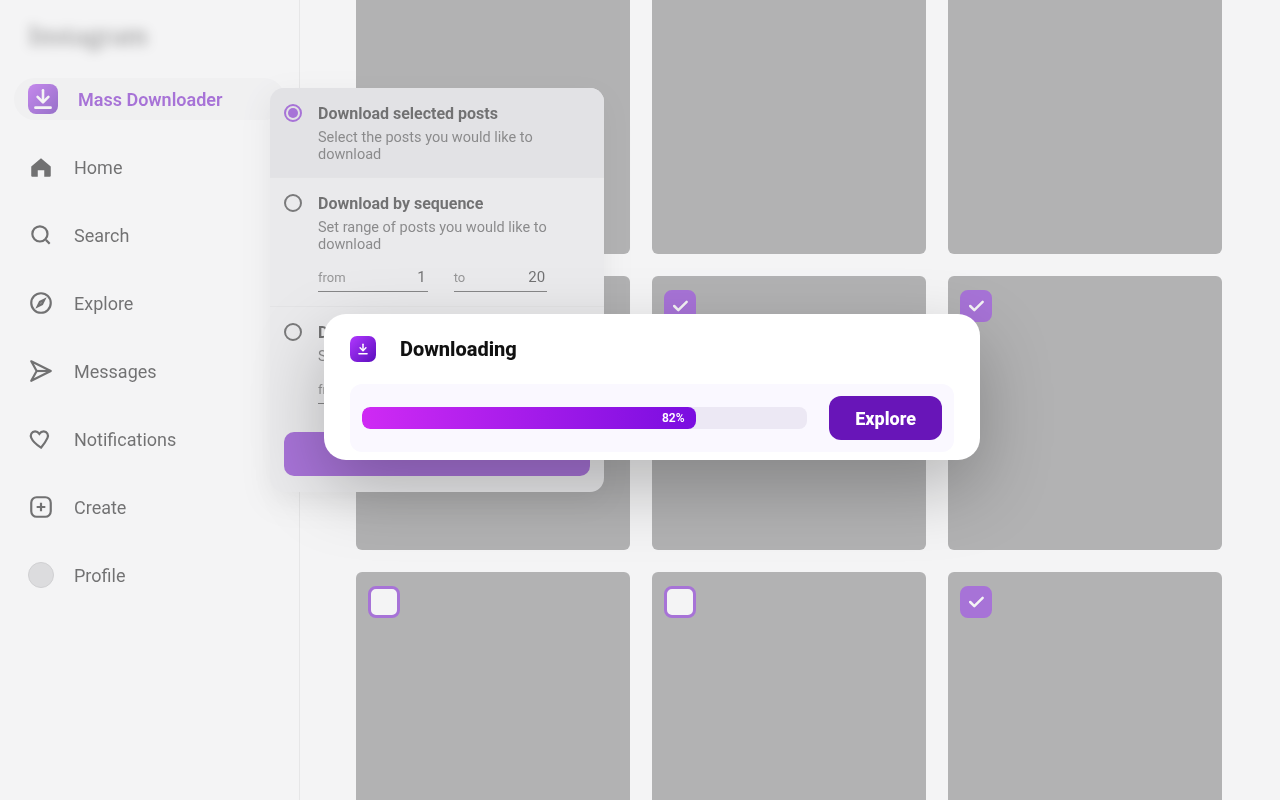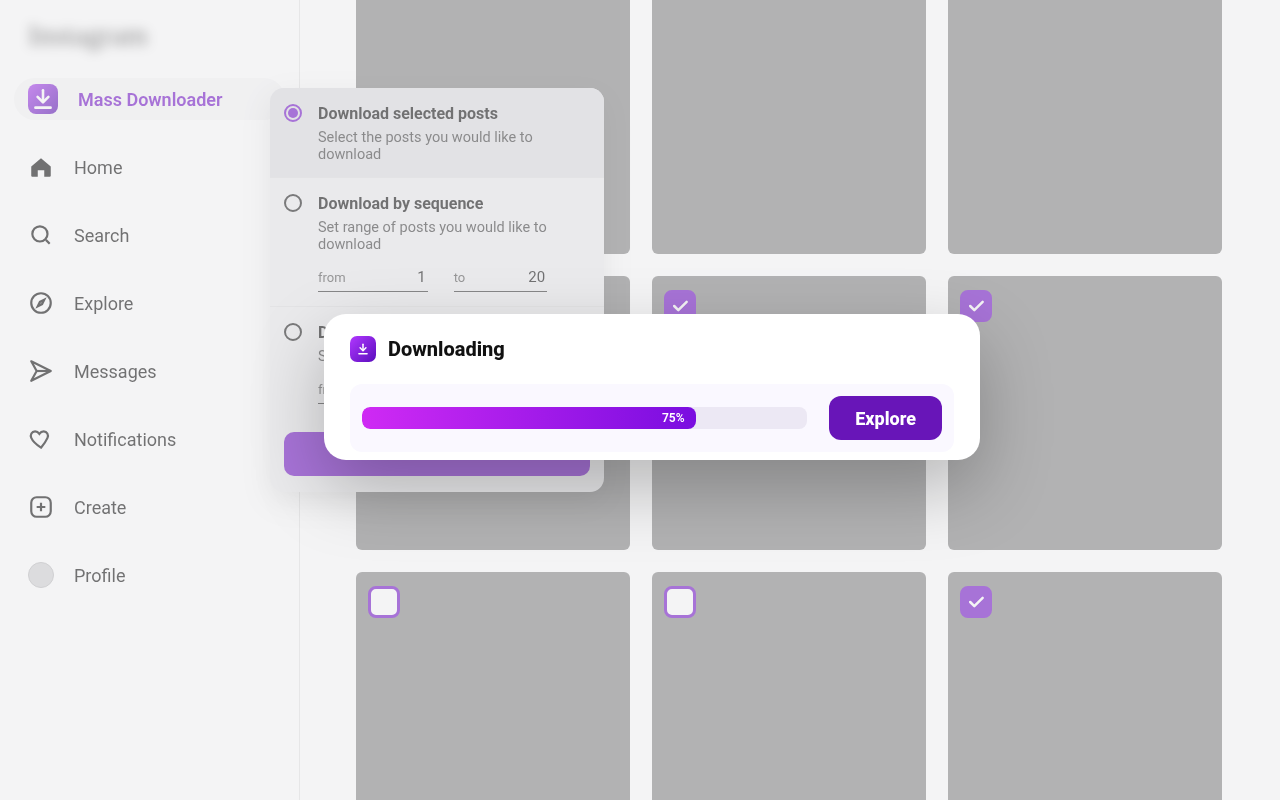--- a/index.html
+++ b/index.html
@@ -55,21 +55,21 @@
   .opt.selected .radio::after{content:"";width:10px;height:10px;border-radius:50%;background:var(--purple)}
   .range{display:flex;gap:26px;margin-top:14px}
   .field{display:flex;align-items:baseline;gap:10px;border-bottom:1px solid #3a3a3a;padding:0 0 4px 0;min-width:0}
   .field label{font-size:13px;color:#555}
   .field input{border:none;background:transparent;font-size:15px;text-align:right;width:72px;color:#111;outline:none}
   .cta{margin:14px 14px 16px;height:44px;border:none;border-radius:10px;background:var(--purple);color:#fff;font-size:16px;font-weight:600;width:calc(100% - 28px)}
   
   .scrim{position:absolute;inset:0;background:rgba(230,230,233,.45);backdrop-filter:saturate(90%) blur(0.2px)}
   
   .modal{position:absolute;left:324px;top:314px;width:656px;height:146px;background:#fff;border-radius:22px;box-shadow:0 28px 70px rgba(0,0,0,.25);padding:22px 26px}
-  .modal .hdr{display:flex;align-items:center;gap:12px}
+  .modal .hdr{display:flex;align-items:center;gap:24px}
   .modal .hdr .icon{width:26px;height:26px;border-radius:7px;background:linear-gradient(135deg,#b138ff 0%,#5a0dbd 100%);display:flex;align-items:center;justify-content:center}
   .modal .hdr h3{margin:0;font-size:20px;font-weight:800;color:#111}
   .modal .row{margin-top:22px;display:flex;align-items:center;gap:22px;background:#faf8ff;border-radius:12px;padding:12px 12px 12px 12px}
   .bar-wrap{position:relative;flex:1;height:22px;border-radius:8px;background:#ece8f4;overflow:hidden}
   .bar{position:absolute;left:0;top:0;height:100%;border-radius:8px;background:linear-gradient(90deg,#cf2af4 0%,#7a0de0 100%)}
   .pct{position:absolute;right:10px;top:0;bottom:0;display:flex;align-items:center;font-size:12px;font-weight:600;color:#fff}
   .cancel{height:44px;padding:0 26px;border:none;border-radius:12px;background:var(--purple-cta);color:#fff;font-size:18px;font-weight:800}
 </style>
 </head>
 <body>
@@ -230,17 +230,17 @@
           <path d="M12 4v10"></path>
           <path d="M7 10l5 5 5-5"></path>
           <path d="M5 20h14"></path>
         </svg>
     </span>
     <h3>Downloading</h3>
   </div>
   <div class="row">
     <div class="bar-wrap">
       <div class="bar" id="bar-fill" style="width: 75%;"></div>
-      <span class="pct" id="pct-label" style="right: auto; left: calc(75% - 34px);">75%</span>
+      <span class="pct" id="pct-label" style="right: auto; left: calc(75% - 34px);">82%</span>
     </div>
     <button class="cancel">Explore</button>
   </div>
 </div>
 
 </body></html>

